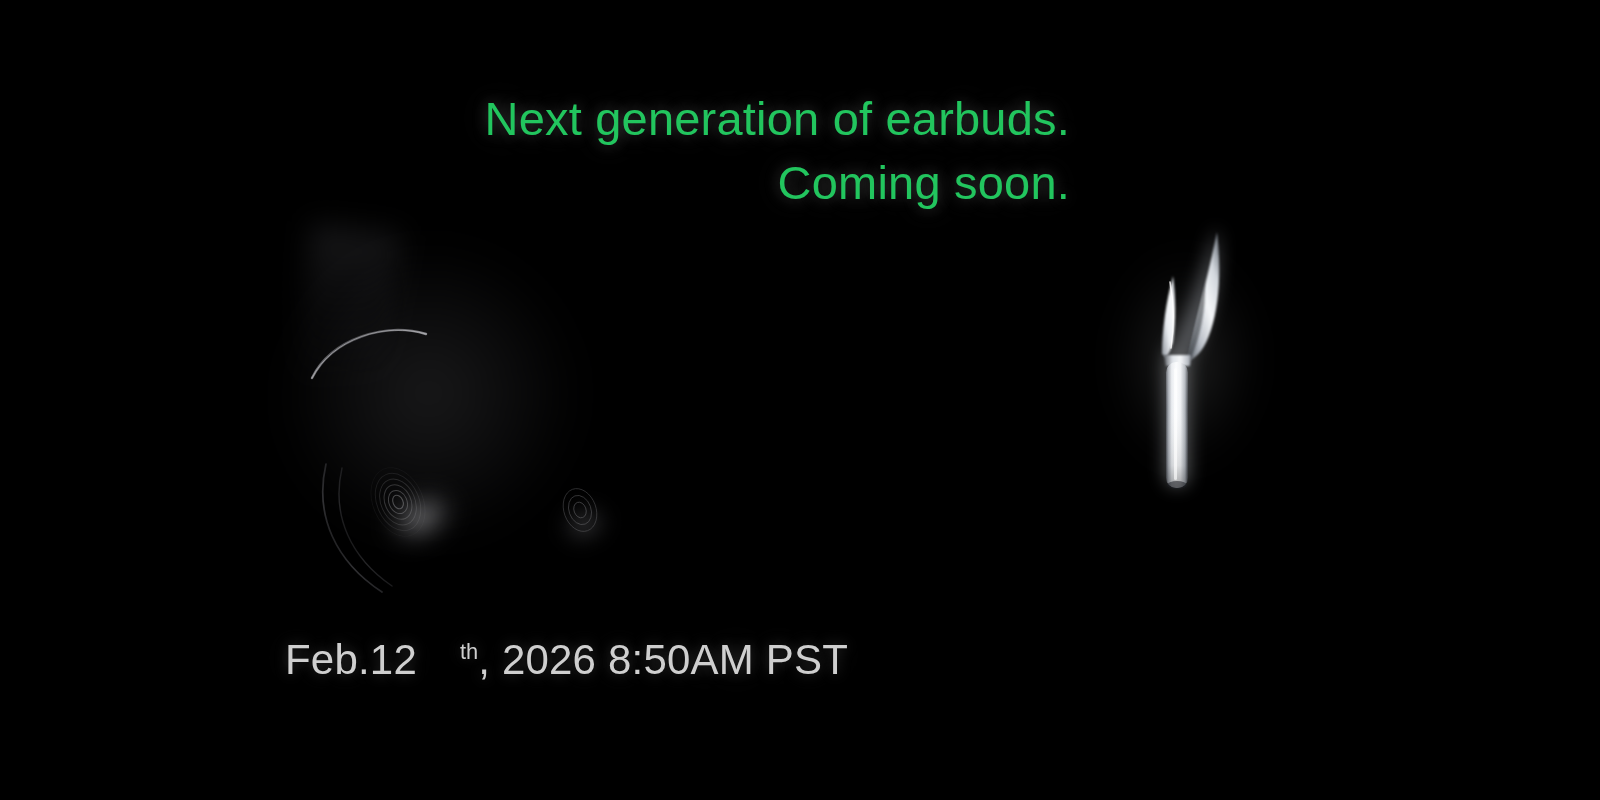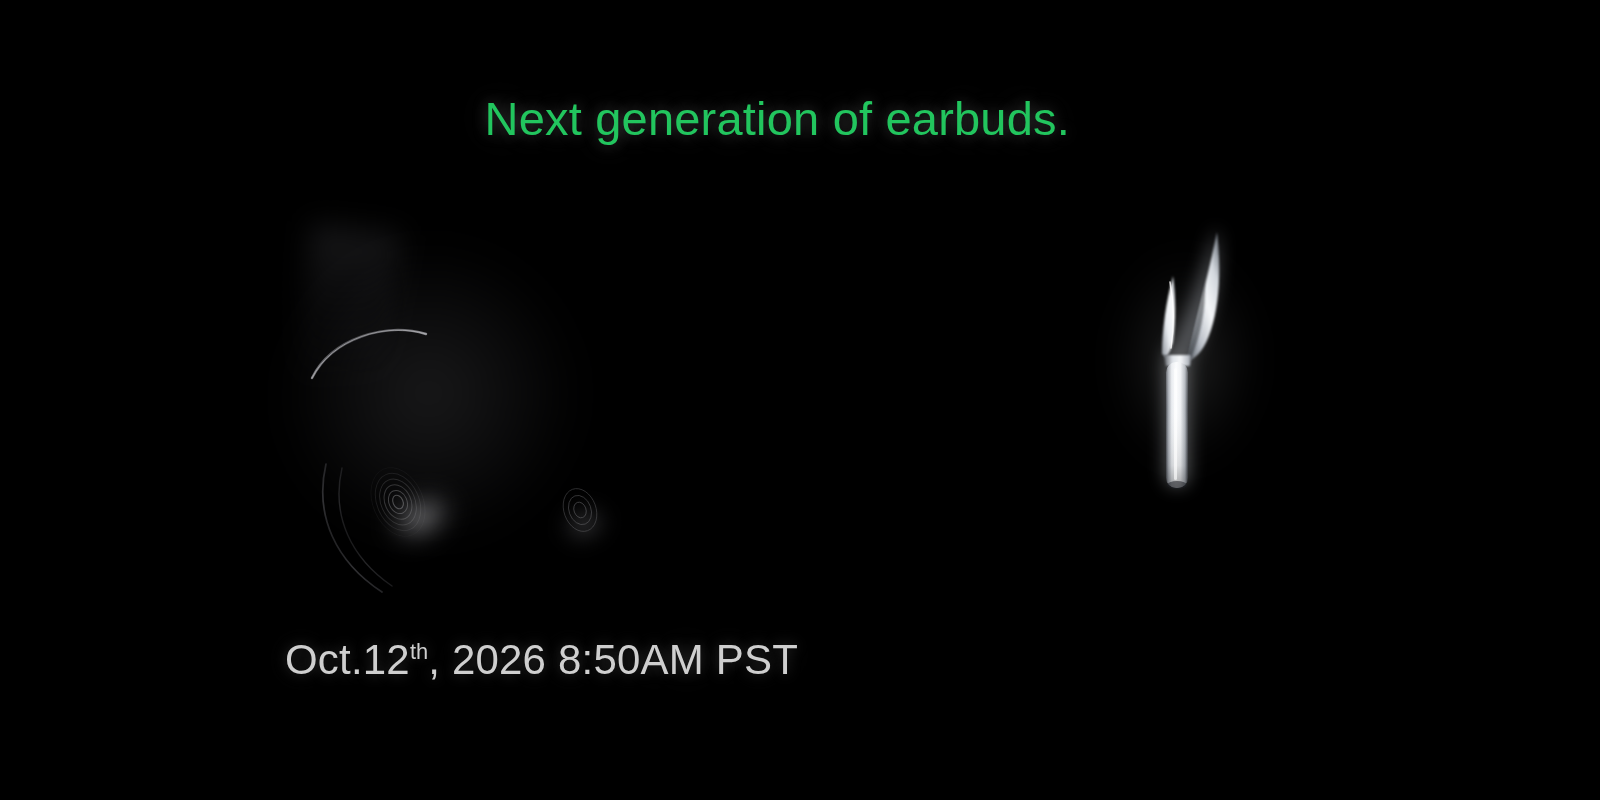--- a/index.html
+++ b/index.html
@@ -57,20 +57,21 @@
     white-space: nowrap;
     text-shadow: 0 0 14px rgba(200,200,200,0.26),
                  0 0 34px rgba(170,170,170,0.14);
     z-index: 40;
   }
   .date-sup {
     font-size: 0.52em;
     vertical-align: super;
     line-height: 0;
     letter-spacing: 0;
+    margin-left: 43px;
   }
 
   
   .bud-right {
     position: absolute;
     left: 1040px;
     top: 170px;
     width: 290px;
     height: 370px;
     z-index: 30;
@@ -325,19 +326,20 @@
       <rect x="126" y="192" width="22" height="126" rx="10.5" fill="url(#stemV)"></rect>
 
       <rect x="134" y="198" width="3" height="112" rx="1.5" fill="#ffffff" opacity="0.62"></rect>
 
       <ellipse cx="137" cy="315" rx="10" ry="4" fill="#1c1e22" opacity="0.55"></ellipse>
     </svg>
   </div>
 
   <div class="headline">
     <span class="headline-line">Next generation of earbuds.</span>
+    <span class="headline-line">Coming soon.</span>
   </div>
 
-  <div class="date-line"><span>Oct.12</span><sup class="date-sup">th</sup><span>, 2026 8:50AM PST</span></div>
+  <div class="date-line"><span>Feb.12</span><sup class="date-sup">th</sup><span>, 2026 8:50AM PST</span></div>
 
   <div class="vignette"></div>
 
 </div>
 
 </body></html>

